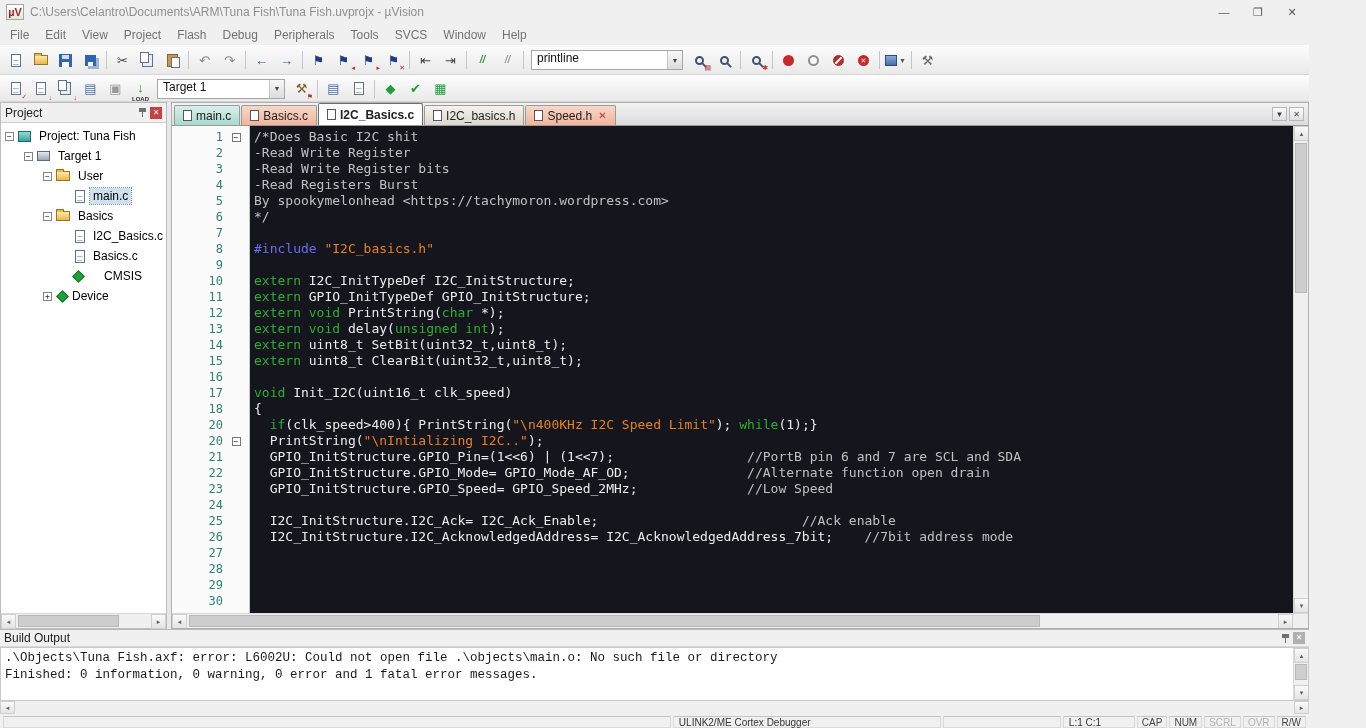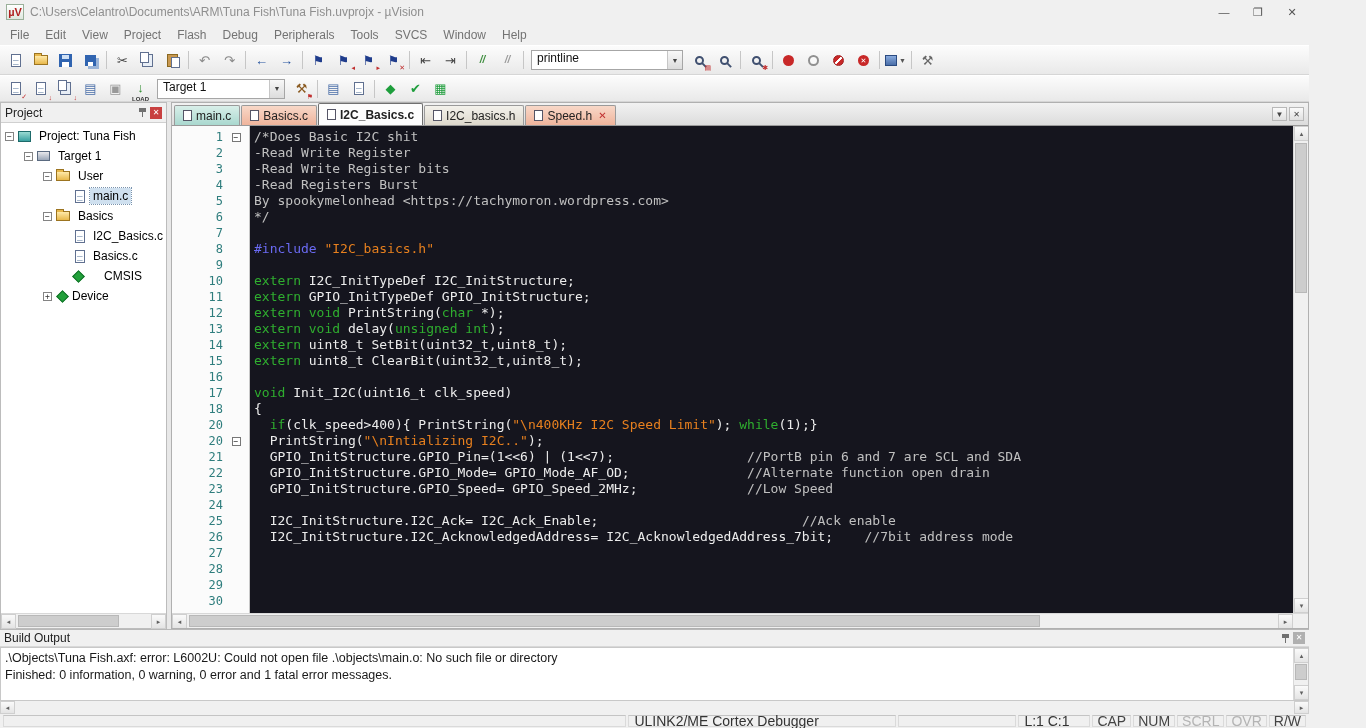--- a/index.html
+++ b/index.html
@@ -112,27 +112,27 @@
   .vthumb{position:absolute;left:1px;right:1px;background:#cdcdcd;border:1px solid #b8b8b8}
   .hscroll{height:15px;background:#f0f0f0;display:flex;align-items:stretch;flex:none;border-top:1px solid #d8d8d8}
   .strack{flex:1;position:relative}
   .sthumb{position:absolute;top:1px;bottom:1px;background:#cdcdcd;border:1px solid #b8b8b8}
   .corner{width:15px;height:15px;background:#f0f0f0;flex:none}
 
   
   .bo-header{height:18px;background:#f0f0f0;border-top:1px solid #b8b8b8;border-bottom:1px solid #d8d8d8;display:flex;align-items:center;padding:0 4px;flex:none;color:#222}
   .bo-body{height:54px;background:#fff;position:relative;flex:none;border:1px solid #c8c8c8;overflow:hidden}
   .bolines{padding:2px 4px}
-  .boline{font-family:Liberation Sans, sans-serif;font-size:12.5px;line-height:17px;color:#1a1a1a;white-space:pre}
+  .boline{font-family:Liberation Mono, monospace;font-size:12.5px;line-height:17px;color:#1a1a1a;white-space:pre}
   .bo-v{position:absolute;top:0;right:0;bottom:0}
   .bo-hscroll{height:13px;background:#f0f0f0;display:flex;flex:none}
   .bo-hscroll .sbtn{height:13px}
 
   
-  .statusbar{height:14px;background:#f0f0f0;display:flex;align-items:center;flex:none;padding:0 2px;font-size:14px;color:#333}
+  .statusbar{height:14px;background:#f0f0f0;display:flex;align-items:flex-end;flex:none;padding:0 2px;font-size:10px;color:#333}
   .ssec{height:12px;border:1px solid #dadada;border-top-color:#c4c4c4;margin:0 1px;display:flex;align-items:center;padding:0 5px;white-space:nowrap}
   .ssec.grow{flex:1}
   .ssec.dbg{width:268px}
   .ssec.w120{width:118px}
   .ssec.pos{width:72px}
   .toggles{display:flex;align-items:center}
   .toggle{height:12px;border:1px solid #dadada;border-top-color:#c4c4c4;margin:0 1px;display:flex;align-items:center;padding:0 4px;color:#444}
   .toggle.off{color:#b4b4b4}
 </style>
 </head>

